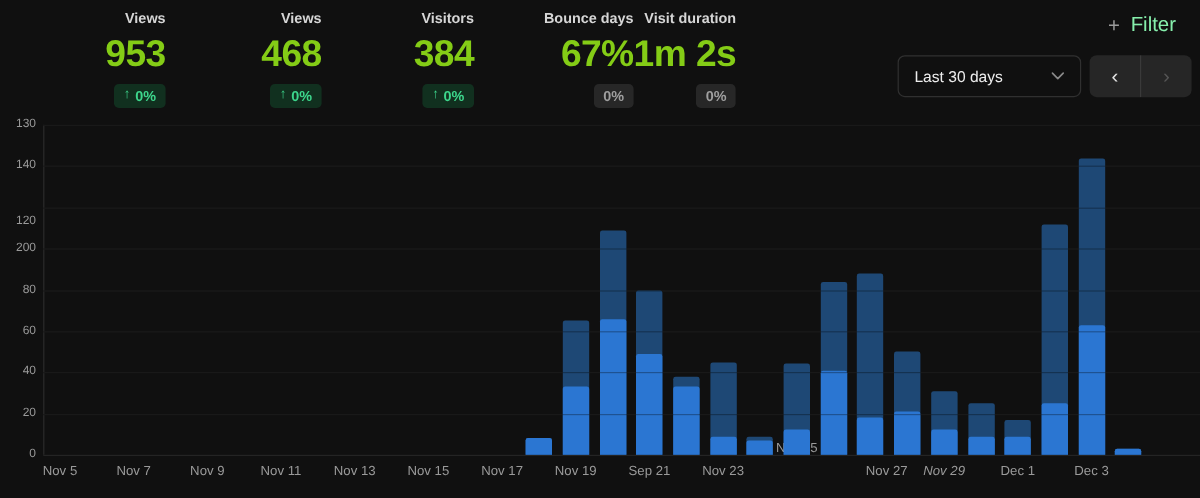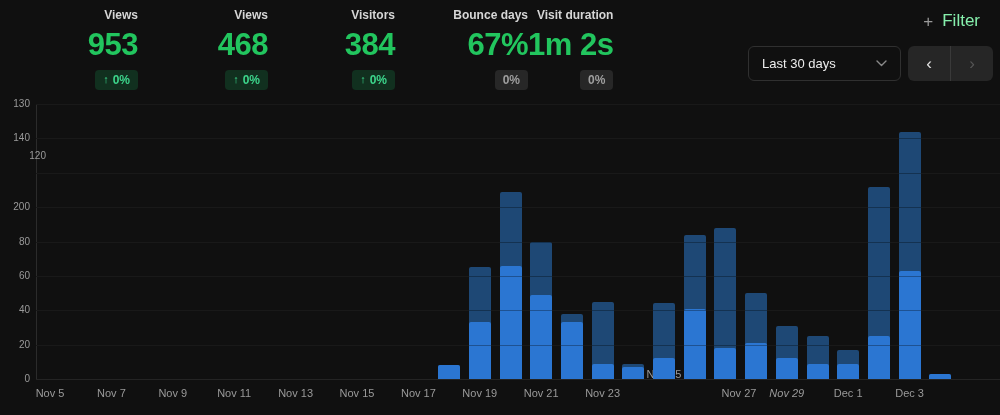--- a/index.html
+++ b/index.html
@@ -6,21 +6,21 @@
   body{
     width:1000px;height:415px;overflow:hidden;position:relative;
     background:#101010;
     font-family:"Liberation Sans", sans-serif;
     -webkit-font-smoothing:antialiased;
   }
   
   .stats{position:absolute;top:6px;left:12px;display:flex;z-index:5;}
   .stat{display:flex;flex-direction:column;align-items:flex-end;}
   .stat-label{font-size:12px;font-weight:700;color:#d6d6d6;margin-top:2px;}
-  .stat-value{font-size:31px;font-weight:700;color:#22c55e;letter-spacing:-0.5px;margin-top:7px;line-height:1.05;}
+  .stat-value{font-size:31px;font-weight:700;color:#84cc16;letter-spacing:-0.5px;margin-top:7px;line-height:1.05;}
   .badge{margin-top:8px;display:inline-flex;align-items:center;gap:4px;
          font-size:12px;font-weight:700;padding:3px 8px;border-radius:4px;line-height:1.2;}
   .badge.green{background:#11301f;color:#3dd68c;}
   .badge.gray{background:#272727;color:#9f9f9f;}
   .badge .arrow{font-size:11px;}
   
   .filter-btn{position:absolute;top:10px;right:14px;display:flex;align-items:center;gap:9px;
               background:transparent;border:none;cursor:pointer;z-index:5;}
   .filter-plus{color:#9a9a9a;font-size:17px;font-weight:400;line-height:1;}
   .filter-label{color:#86efac;font-size:17px;font-weight:400;}
@@ -123,21 +123,21 @@
     <div class="ylab" style="top: 338.625px;">20</div>
     <div class="grid" style="left: 36px; top: 310.25px; width: 964px;"></div>
     <div class="ylab" style="top: 304.25px;">40</div>
     <div class="grid" style="left: 36px; top: 275.875px; width: 964px;"></div>
     <div class="ylab" style="top: 269.875px;">60</div>
     <div class="grid" style="left: 36px; top: 241.5px; width: 964px;"></div>
     <div class="ylab" style="top: 235.5px;">80</div>
     <div class="grid" style="left: 36px; top: 207.125px; width: 964px;"></div>
     <div class="ylab" style="top: 201.125px;">200</div>
     <div class="grid" style="left: 36px; top: 172.75px; width: 964px;"></div>
-    <div class="ylab" style="top: 150px; margin-left: 16px;">120</div>
+    <div class="ylab" style="top: 179px;">120</div>
     <div class="grid" style="left: 36px; top: 138.375px; width: 964px;"></div>
     <div class="ylab" style="top: 132.375px;">140</div>
     <div class="grid" style="left: 36px; top: 104px; width: 964px;"></div>
     <div class="ylab" style="top: 98px;">130</div>
     <div class="bar" style="left: 438.1px; top: 365.25px; height: 13.75px; background: rgb(30, 72, 117); z-index: 1;"></div>
     <div class="bar" style="left: 438.1px; top: 365.25px; height: 13.75px; background: rgb(43, 118, 210); z-index: 2;"></div>
     <div class="bar" style="left: 468.8px; top: 267.281px; height: 111.719px; background: rgb(30, 72, 117); z-index: 1;"></div>
     <div class="bar" style="left: 468.8px; top: 322.281px; height: 56.7188px; background: rgb(43, 118, 210); z-index: 2;"></div>
     <div class="bar" style="left: 499.5px; top: 191.656px; height: 187.344px; background: rgb(30, 72, 117); z-index: 1;"></div>
     <div class="bar" style="left: 499.5px; top: 265.562px; height: 113.438px; background: rgb(43, 118, 210); z-index: 2;"></div>
@@ -178,20 +178,20 @@
     <div class="grid-over" style="left: 36px; top: 138.375px; width: 964px;"></div>
     <div class="grid-over" style="left: 36px; top: 104px; width: 964px;"></div>
     <div class="xlab" style="left: 19px; top: 387px;">Nov 5</div>
     <div class="xlab" style="left: 80.4px; top: 387px;">Nov 7</div>
     <div class="xlab" style="left: 141.8px; top: 387px;">Nov 9</div>
     <div class="xlab" style="left: 203.2px; top: 387px;">Nov 11</div>
     <div class="xlab" style="left: 264.6px; top: 387px;">Nov 13</div>
     <div class="xlab" style="left: 326px; top: 387px;">Nov 15</div>
     <div class="xlab" style="left: 387.4px; top: 387px;">Nov 17</div>
     <div class="xlab" style="left: 448.8px; top: 387px;">Nov 19</div>
-    <div class="xlab" style="left: 510.2px; top: 387px;">Nov 21</div>
+    <div class="xlab" style="left: 510.2px; top: 387px;">Sep 21</div>
     <div class="xlab" style="left: 571.6px; top: 387px;">Nov 23</div>
     <div class="xlab" style="left: 633px; top: 368px;">Nov 25</div>
     <div class="xlab" style="left: 694.4px; top: 387px; text-align: right;">Nov 27</div>
     <div class="xlab" style="left: 755.8px; top: 387px; font-style: italic;">Nov 29</div>
     <div class="xlab" style="left: 817.2px; top: 387px;">Dec 1</div>
     <div class="xlab" style="left: 878.6px; top: 387px;">Dec 3</div>
   </div>
 
 </body></html>

